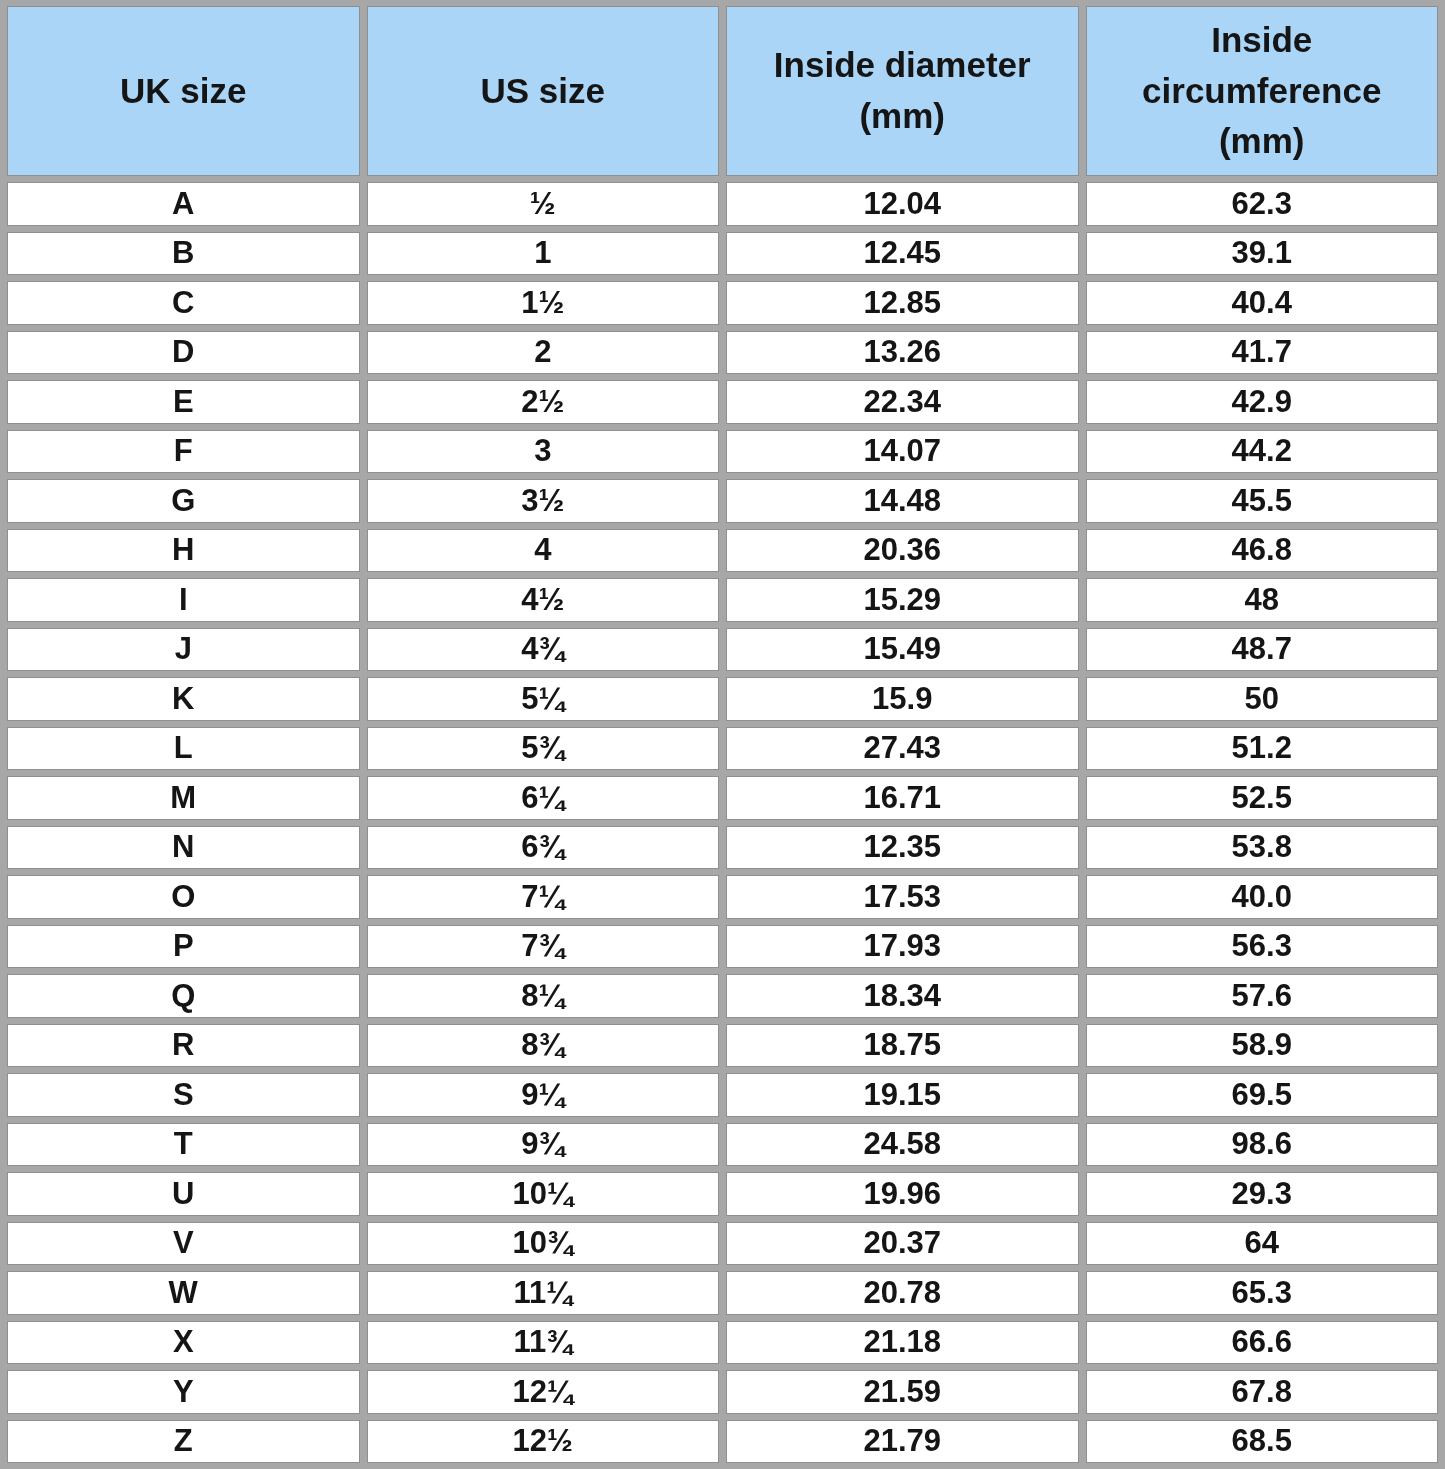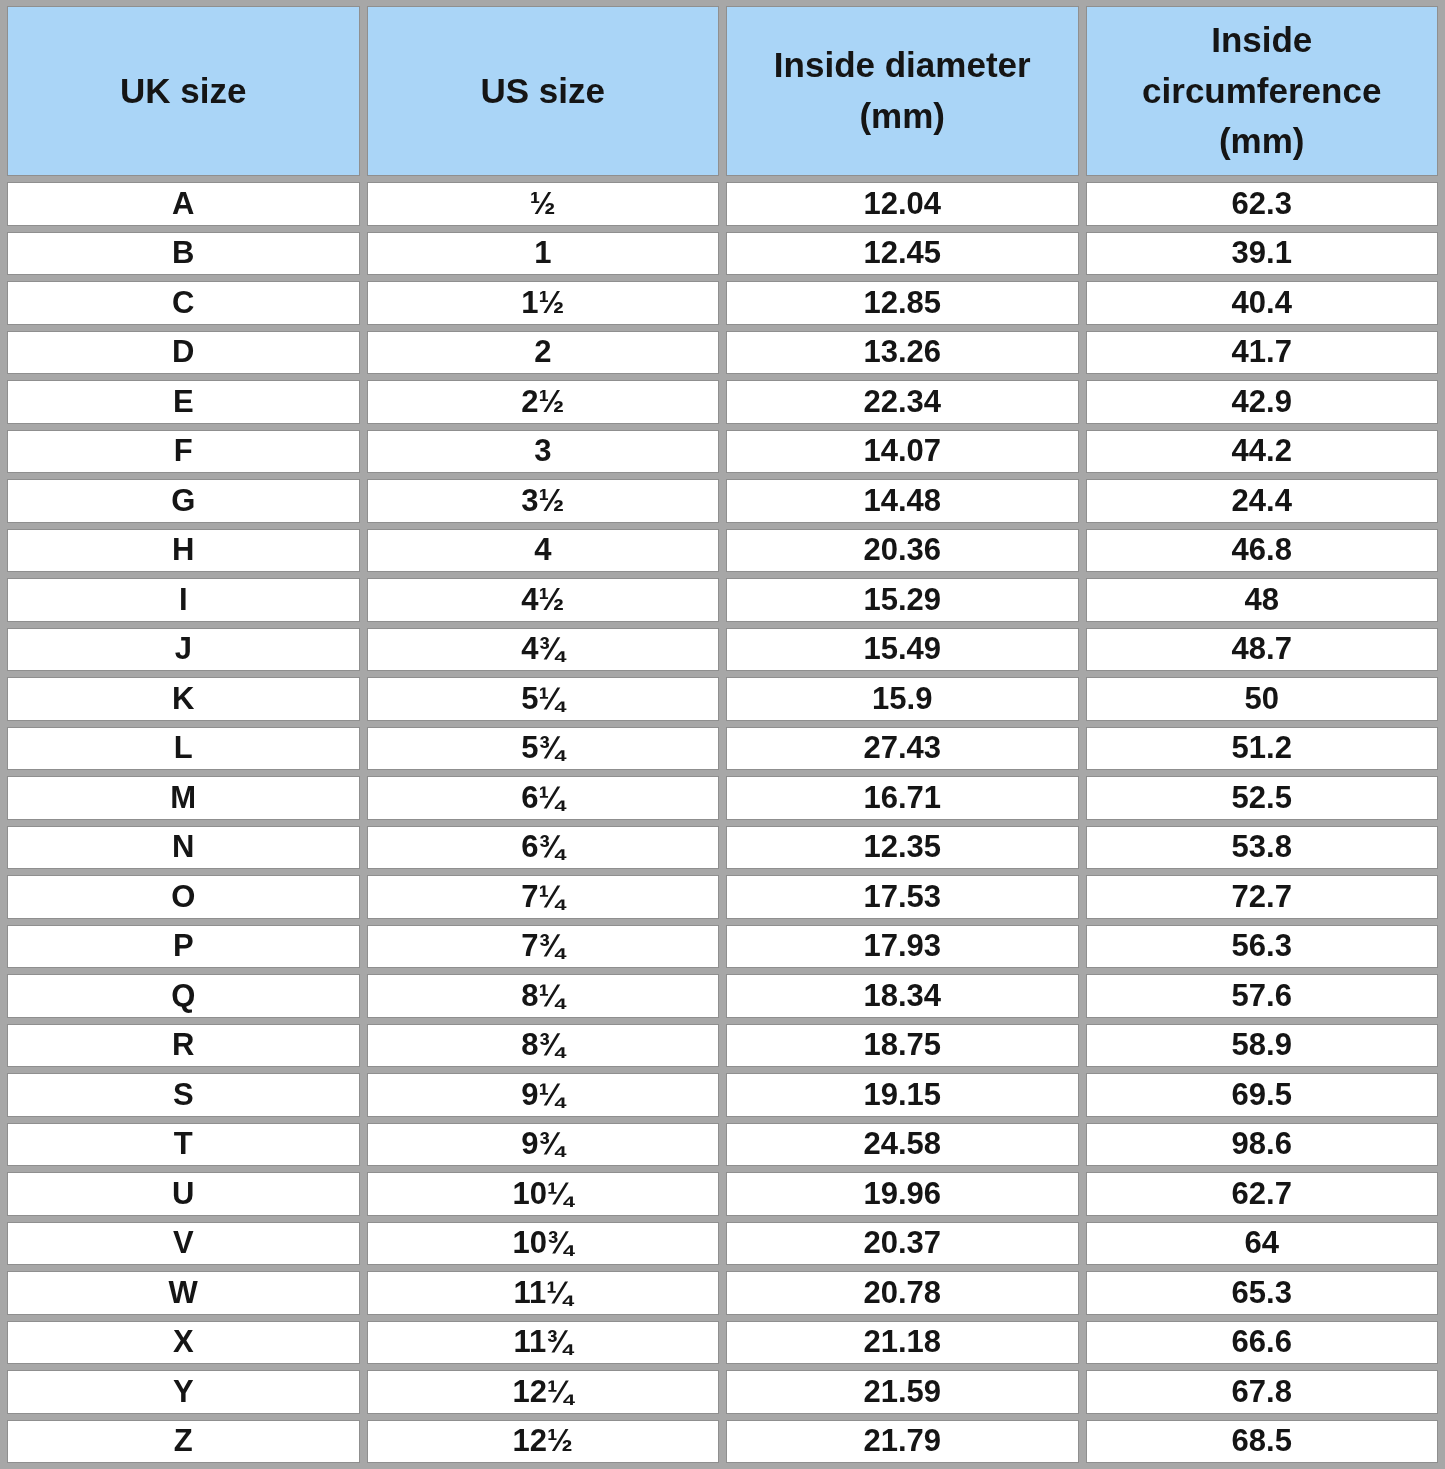--- a/index.html
+++ b/index.html
@@ -97,21 +97,21 @@
         <tr>
     <td>F</td>
     <td>3</td>
     <td>14.07</td>
     <td>44.2</td>
   </tr>
         <tr>
     <td>G</td>
     <td>3½</td>
     <td>14.48</td>
-    <td>24.4</td>
+    <td>45.5</td>
   </tr>
         <tr>
     <td>H</td>
     <td>4</td>
     <td>20.36</td>
     <td>46.8</td>
   </tr>
         <tr>
     <td>I</td>
     <td>4½</td>
@@ -145,21 +145,21 @@
         <tr>
     <td>N</td>
     <td>6¾</td>
     <td>12.35</td>
     <td>53.8</td>
   </tr>
         <tr>
     <td>O</td>
     <td>7¼</td>
     <td>17.53</td>
-    <td>72.7</td>
+    <td>40.0</td>
   </tr>
         <tr>
     <td>P</td>
     <td>7¾</td>
     <td>17.93</td>
     <td>56.3</td>
   </tr>
         <tr>
     <td>Q</td>
     <td>8¼</td>
@@ -181,21 +181,21 @@
         <tr>
     <td>T</td>
     <td>9¾</td>
     <td>24.58</td>
     <td>98.6</td>
   </tr>
         <tr>
     <td>U</td>
     <td>10¼</td>
     <td>19.96</td>
-    <td>62.7</td>
+    <td>29.3</td>
   </tr>
         <tr>
     <td>V</td>
     <td>10¾</td>
     <td>20.37</td>
     <td>64</td>
   </tr>
         <tr>
     <td>W</td>
     <td>11¼</td>

